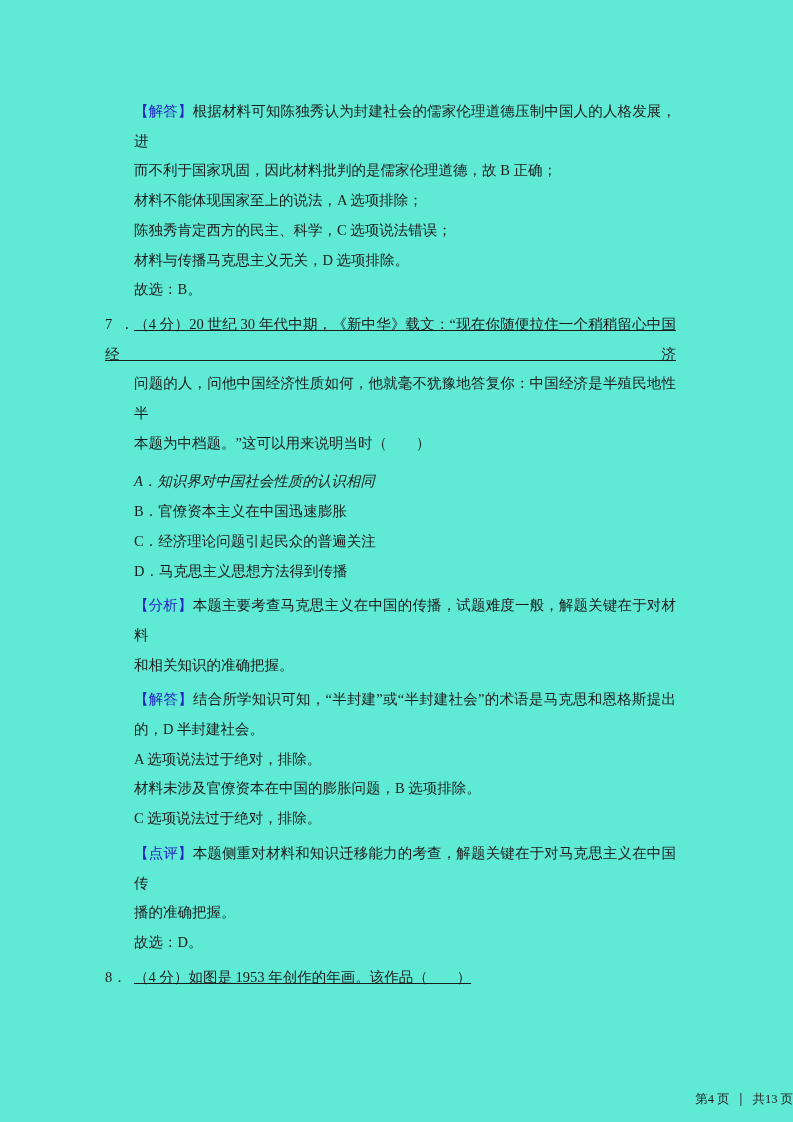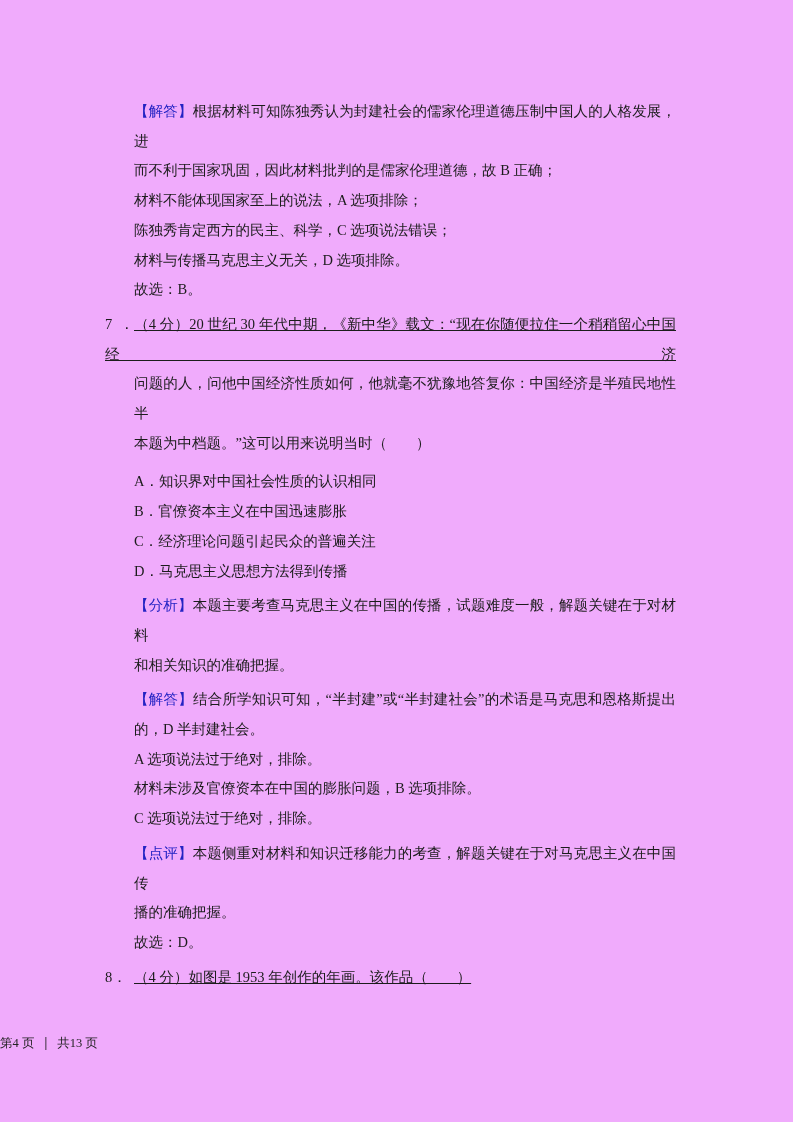--- a/index.html
+++ b/index.html
@@ -12,21 +12,21 @@
     width: 793px;
     height: 1122px;
     overflow: hidden;
     font-family: "Liberation Serif", "DejaVu Serif", serif;
     color: #1c1c1c;
   }
   .page {
     position: absolute;
     left: 0; top: 0;
     width: 793px; height: 1122px;
-    background: #f0abfc;
+    background: #5eead4;
   }
   .doc-body {
     position: absolute;
     left: 134px;
     top: 97px;
     width: 542px;
     font-size: 14.5px;
   }
   .para {
     margin: 0;
@@ -38,35 +38,35 @@
     white-space: nowrap;
   }
   
   .line--fill {
     text-align-last: justify;
     white-space: normal;
   }
   .para--tagged { margin-top: 5px; }
   .doc-body > .para:first-child { margin-top: 0; }
   .para--question { margin-top: 5px; }
-  .para--question + .para--option { margin-top: 9px; }
+  .para--question + .para--option { margin-top: 9px; font-style: italic; }
   
   .para--question .line:first-child { margin-left: -29px; text-decoration: underline; }
   .qnum {
     display: inline-block;
     width: 29px;
   }
   .tag {
     color: #2323c3;
   }
   .footer {
     position: absolute;
-    left: 0; top: 1035px;
+    left: 0; top: 1091px;
     width: 793px;
-    text-align: left;
+    text-align: right;
     font-size: 12.5px;
     color: #222222;
   }
   .footer .sep {
     display: inline-block;
     margin: 0 10px;
     font-weight: bold;
     transform: scaleY(1.1);
   }
 </style>

